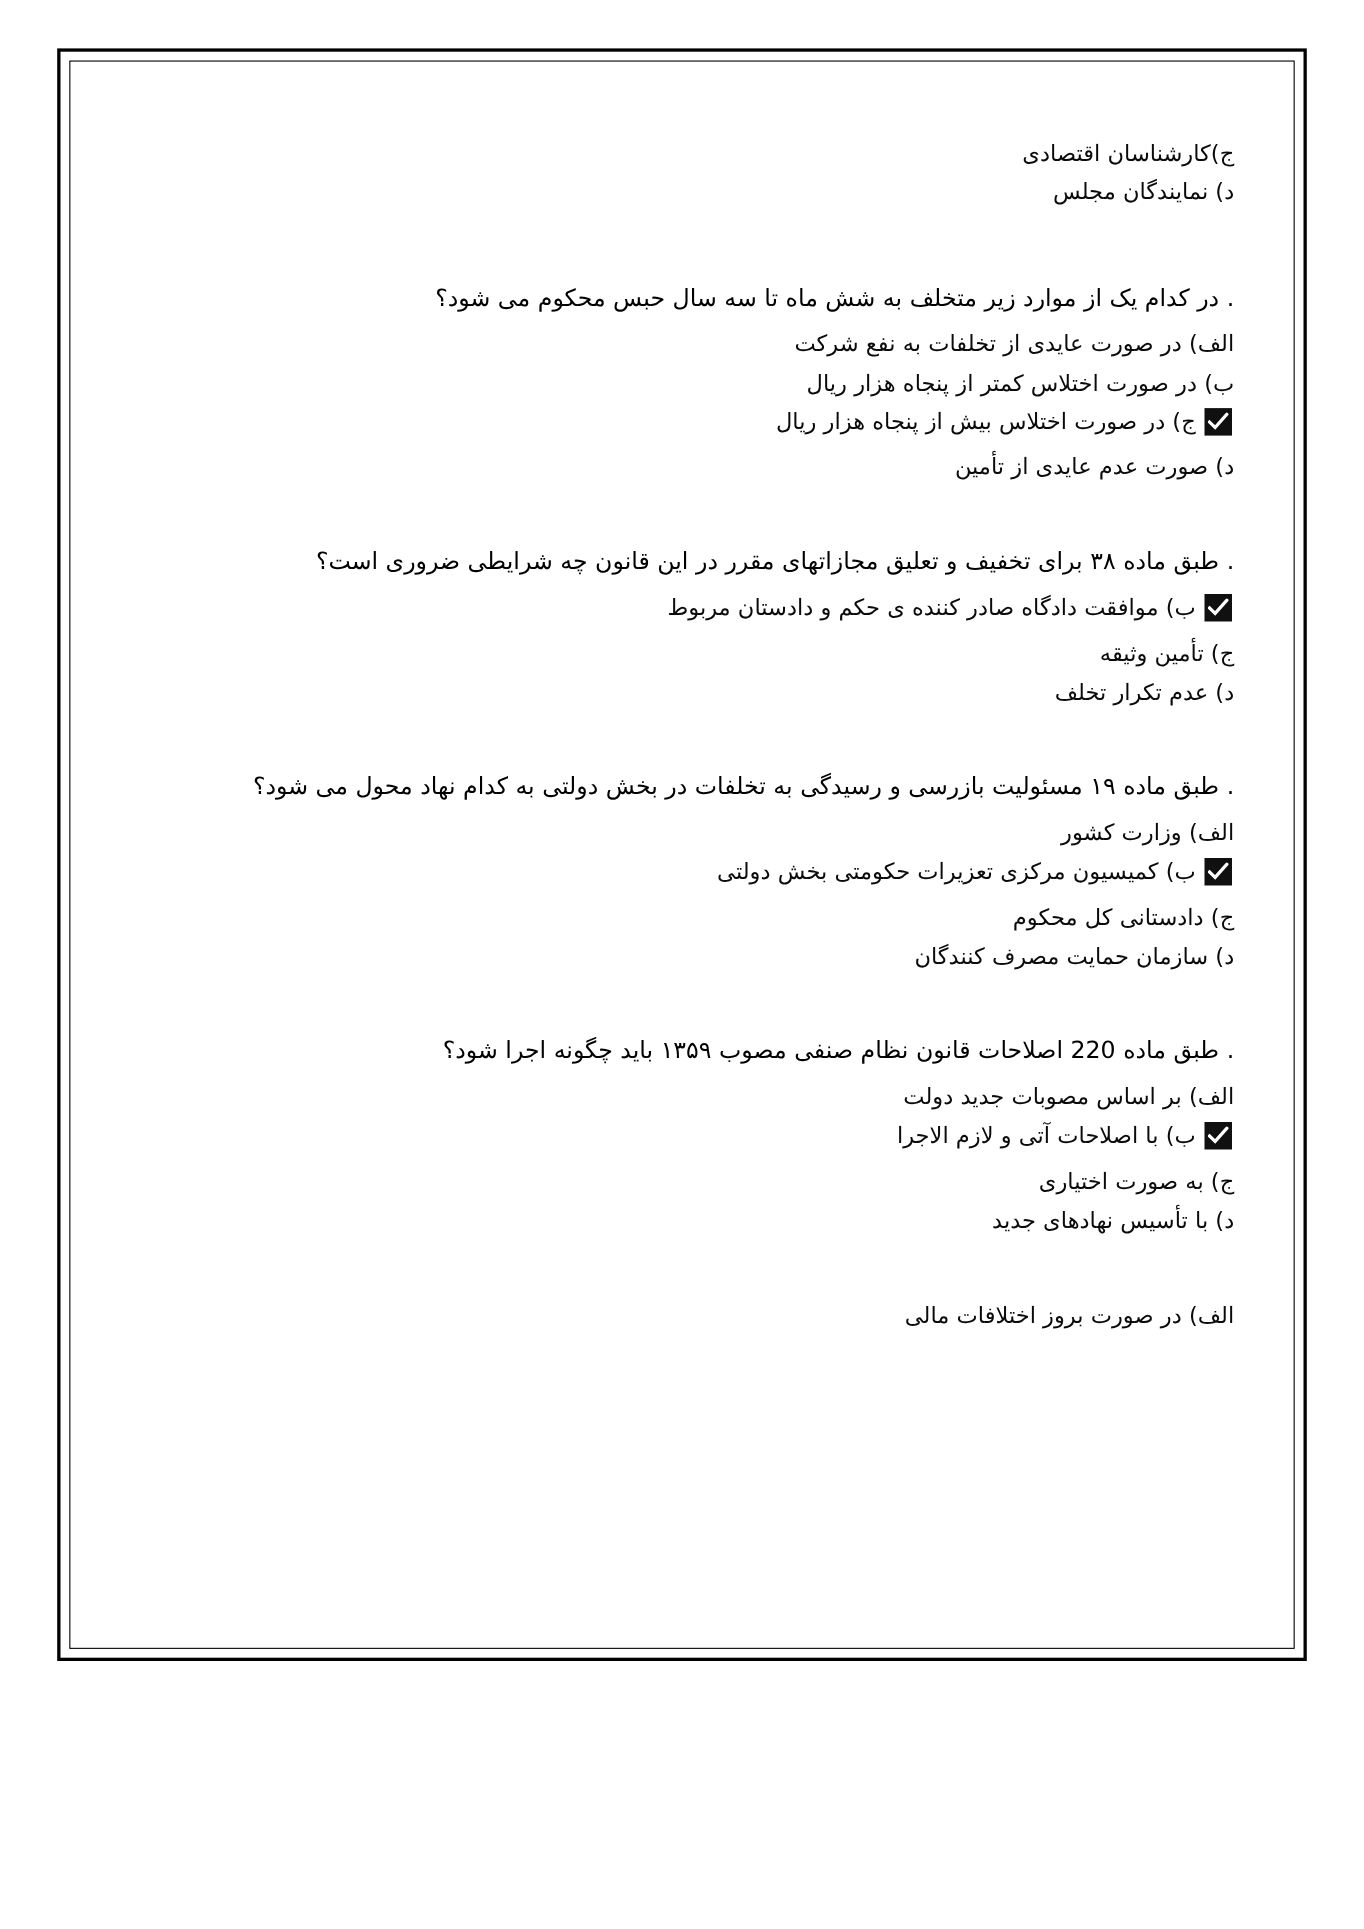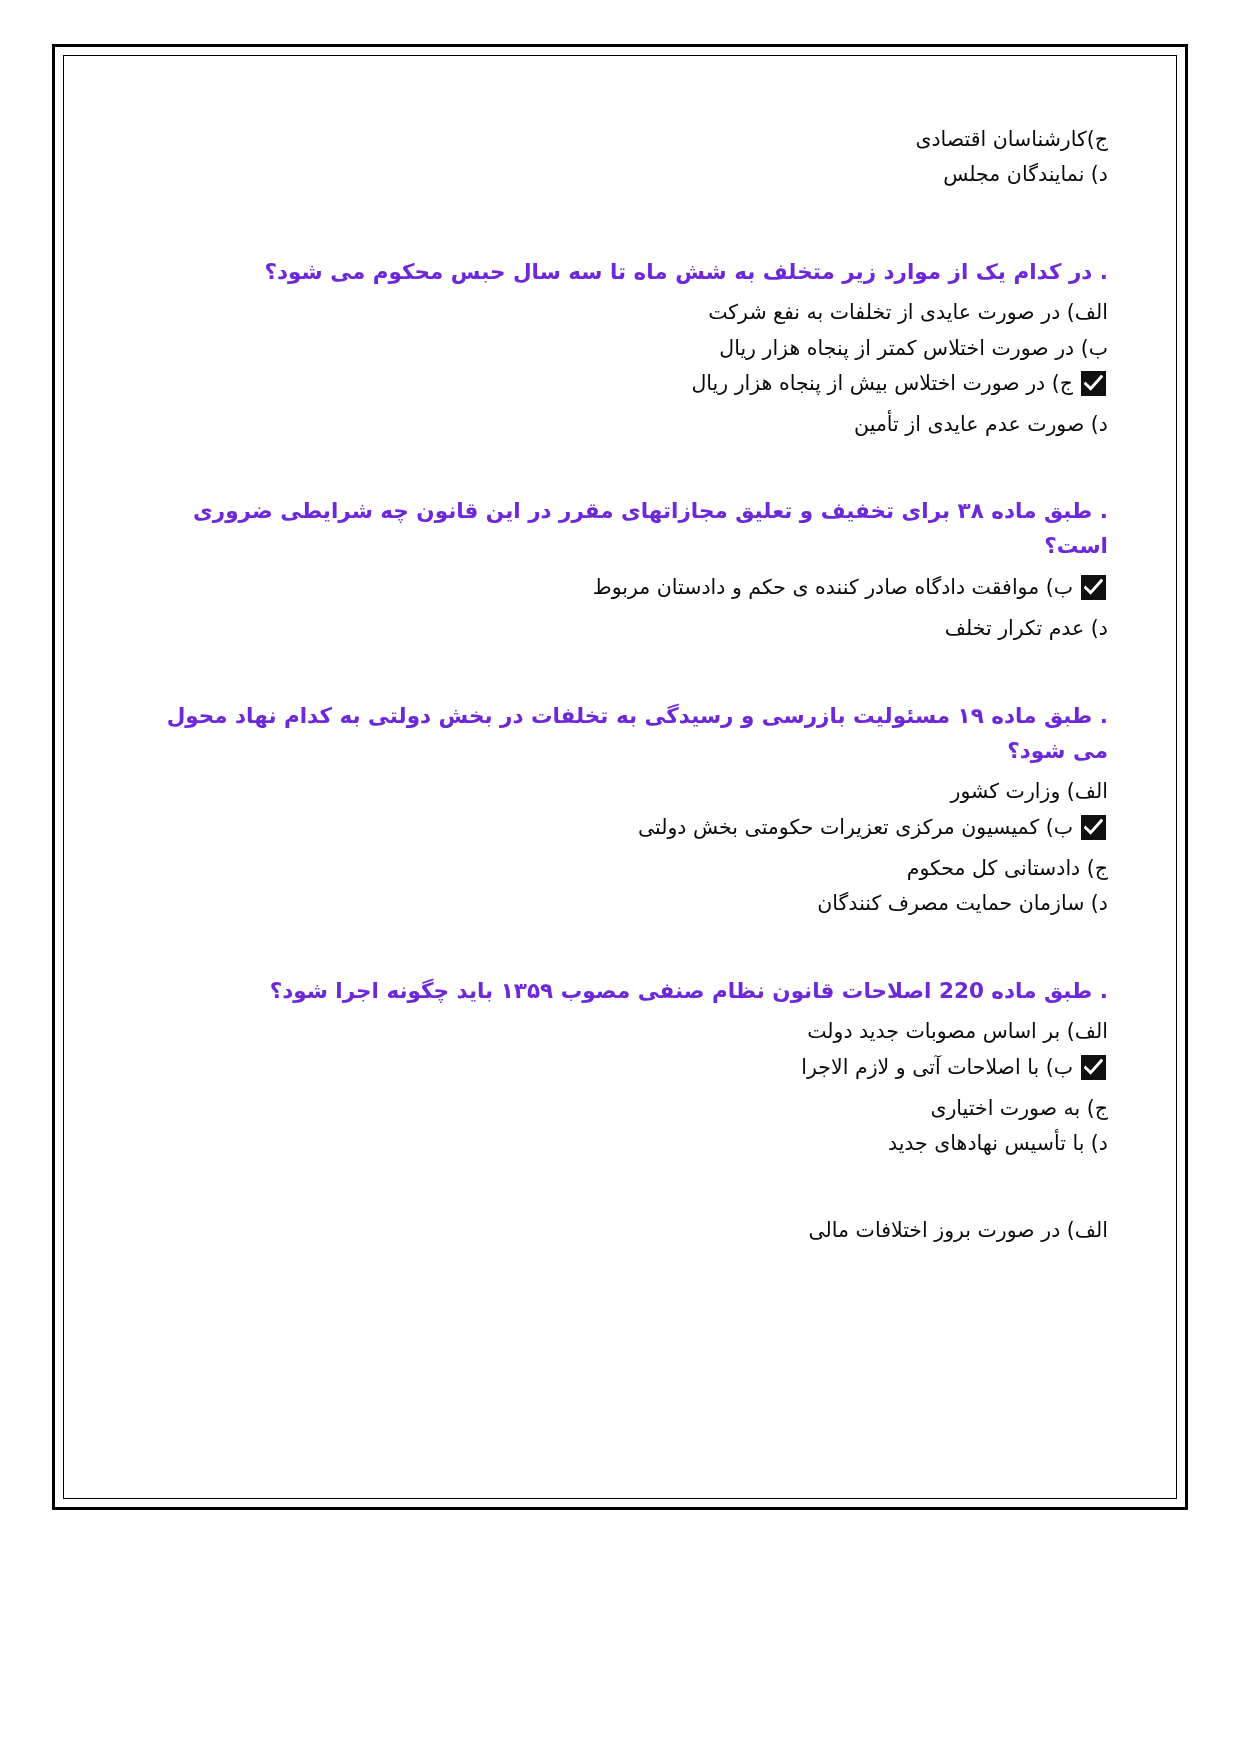--- a/index.html
+++ b/index.html
@@ -32,21 +32,21 @@
     left: 8px;
     top: 8px;
     right: 8px;
     bottom: 8px;
     border: 1.5px solid #000000;
   }
 
   
   .content {
     position: absolute;
-    left: 70px;
+    left: 84px;
     top: 62px;
     width: 1096px;
     height: 1430px;
     padding: 60px 58px 40px 58px;
     direction: rtl;
     text-align: right;
   }
 
   .block {
     margin-bottom: 0;
@@ -54,24 +54,24 @@
 
   .lead-options {
     margin-bottom: 62px;
   }
 
   .q-block {
     margin-bottom: 52px;
   }
 
   .q-title {
-    font-weight: bold;
+    font-weight: normal;
     font-size: 21.5px;
     line-height: 1.62;
-    color: #6d28d9;
+    color: #000000;
     margin-bottom: 6px;
     letter-spacing: -0.1px;
   }
 
   .opt {
     font-size: 20.5px;
     line-height: 1.72;
     color: #0b0b0b;
     white-space: nowrap;
     display: block;
@@ -145,20 +145,23 @@
       <div class="q-title">. طبق ماده ۳۸ برای تخفیف و تعلیق مجازاتهای مقرر در این قانون چه شرایطی ضروری است؟</div>
       <div class="opt"><span class="opt-inner">
           <span class="checkbox">
             <svg viewBox="0 0 20 18" xmlns="http://www.w3.org/2000/svg">
               <path d="M1.6 9.2 L7.0 14.4 L18.2 1.8" fill="none" stroke="#ffffff" stroke-width="3.1" stroke-linecap="square" stroke-linejoin="miter"></path>
             </svg>
           </span>
           <span>ب) موافقت دادگاه صادر کننده ی حکم و دادستان مربوط</span>
         </span></div>
       <div class="opt"><span class="opt-inner">
+          <span>ج) تأمین وثیقه</span>
+        </span></div>
+      <div class="opt"><span class="opt-inner">
           <span>د) عدم تکرار تخلف</span>
         </span></div>
     </div>
     <div class="block q-block">
       <div class="q-title">. طبق ماده ۱۹ مسئولیت بازرسی و رسیدگی به تخلفات در بخش دولتی به کدام نهاد محول می شود؟</div>
       <div class="opt"><span class="opt-inner">
           <span>الف) وزارت کشور</span>
         </span></div>
       <div class="opt"><span class="opt-inner">
           <span class="checkbox">

